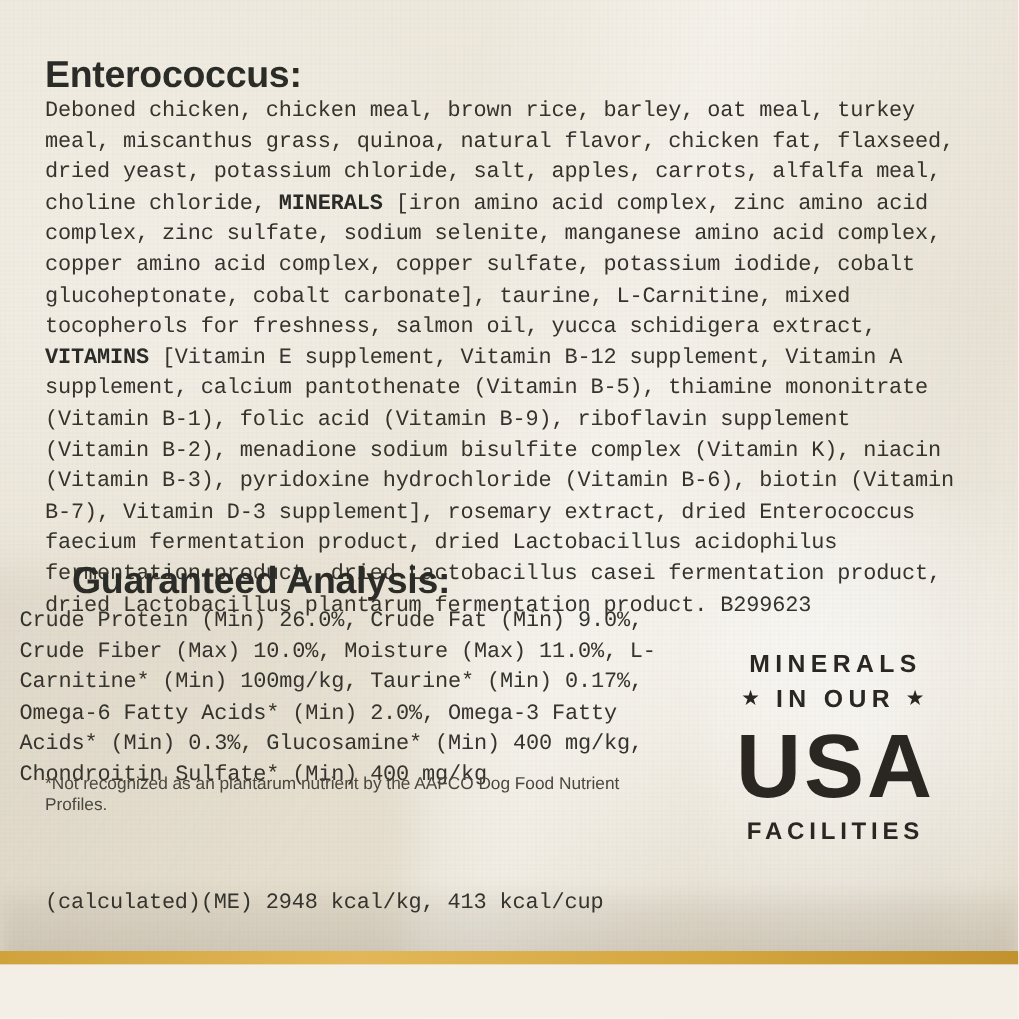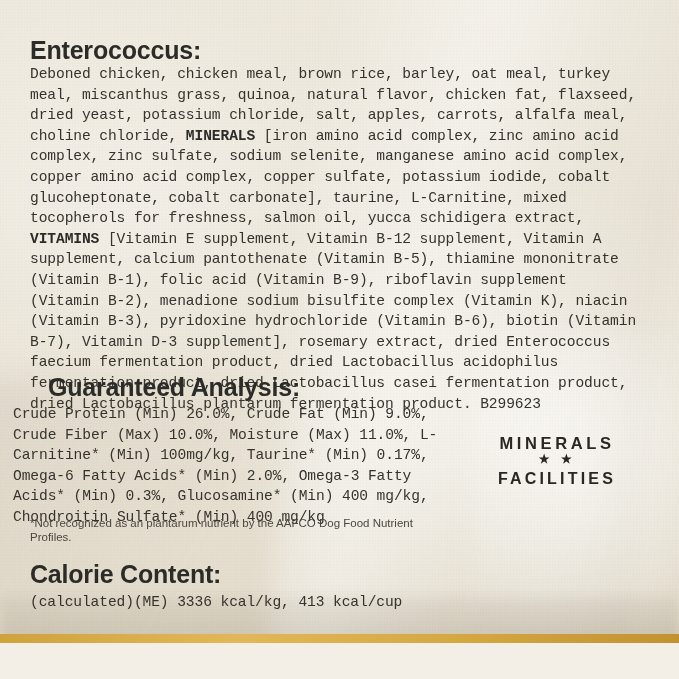--- a/index.html
+++ b/index.html
@@ -184,30 +184,31 @@
     <div class="heading" id="ingredients-heading">Enterococcus:</div>
 
     <div class="para" id="ingredients-text">Deboned chicken, chicken meal, brown rice, barley, oat meal, turkey meal, miscanthus grass, quinoa, natural flavor, chicken fat, flaxseed, dried yeast, potassium chloride, salt, apples, carrots, alfalfa meal, choline chloride, <b>MINERALS</b> [iron amino acid complex, zinc amino acid complex, zinc sulfate, sodium selenite, manganese amino acid complex, copper amino acid complex, copper sulfate, potassium iodide, cobalt glucoheptonate, cobalt carbonate], taurine, L-Carnitine, mixed tocopherols for freshness, salmon oil, yucca schidigera extract, <b>VITAMINS</b> [Vitamin E supplement, Vitamin B-12 supplement, Vitamin A supplement, calcium pantothenate (Vitamin B-5), thiamine mononitrate (Vitamin B-1), folic acid (Vitamin B-9), riboflavin supplement (Vitamin B-2), menadione sodium bisulfite complex (Vitamin K), niacin (Vitamin B-3), pyridoxine hydrochloride (Vitamin B-6), biotin (Vitamin B-7), Vitamin D-3 supplement], rosemary extract, dried Enterococcus faecium fermentation product, dried Lactobacillus acidophilus fermentation product, dried Lactobacillus casei fermentation product, dried Lactobacillus plantarum fermentation product.  B299623</div>
 
     <div class="heading" id="ga-heading">Guaranteed Analysis:</div>
 
     <div class="para" id="ga-text">Crude Protein (Min) 26.0%, Crude Fat (Min) 9.0%, Crude Fiber (Max) 10.0%, Moisture (Max) 11.0%, L-Carnitine* (Min) 100mg/kg, Taurine* (Min) 0.17%, Omega-6 Fatty Acids* (Min) 2.0%, Omega-3 Fatty Acids* (Min) 0.3%, Glucosamine* (Min) 400 mg/kg, Chondroitin Sulfate* (Min) 400 mg/kg</div>
 
     <div class="footnote" id="ga-footnote">*Not recognized as an plantarum nutrient by the AAFCO Dog Food Nutrient Profiles.</div>
 
-    <div class="heading" id="calorie-heading">Calorie Content:</div>
-
-    <div class="para" id="calorie-text">(calculated)(ME) 3336 kcal/kg, 413 kcal/cup</div>
+
+    <div class="para" id="calorie-text">(calculated)(ME) 2948 kcal/kg, 413 kcal/cup</div>
 
     <div id="usa-badge">
       <div class="line-crafted">MINERALS</div>
       <div class="line-inour">
         <span class="star">★</span>
+        <span>IN OUR</span>
         <span class="star">★</span>
       </div>
+      <div class="line-usa">USA</div>
       <div class="line-facilities">FACILITIES</div>
     </div>
 
     <div id="stripe-gold"></div>
     <div id="stripe-cream"></div>
 
   </div>
 </div>
 
 </body></html>

